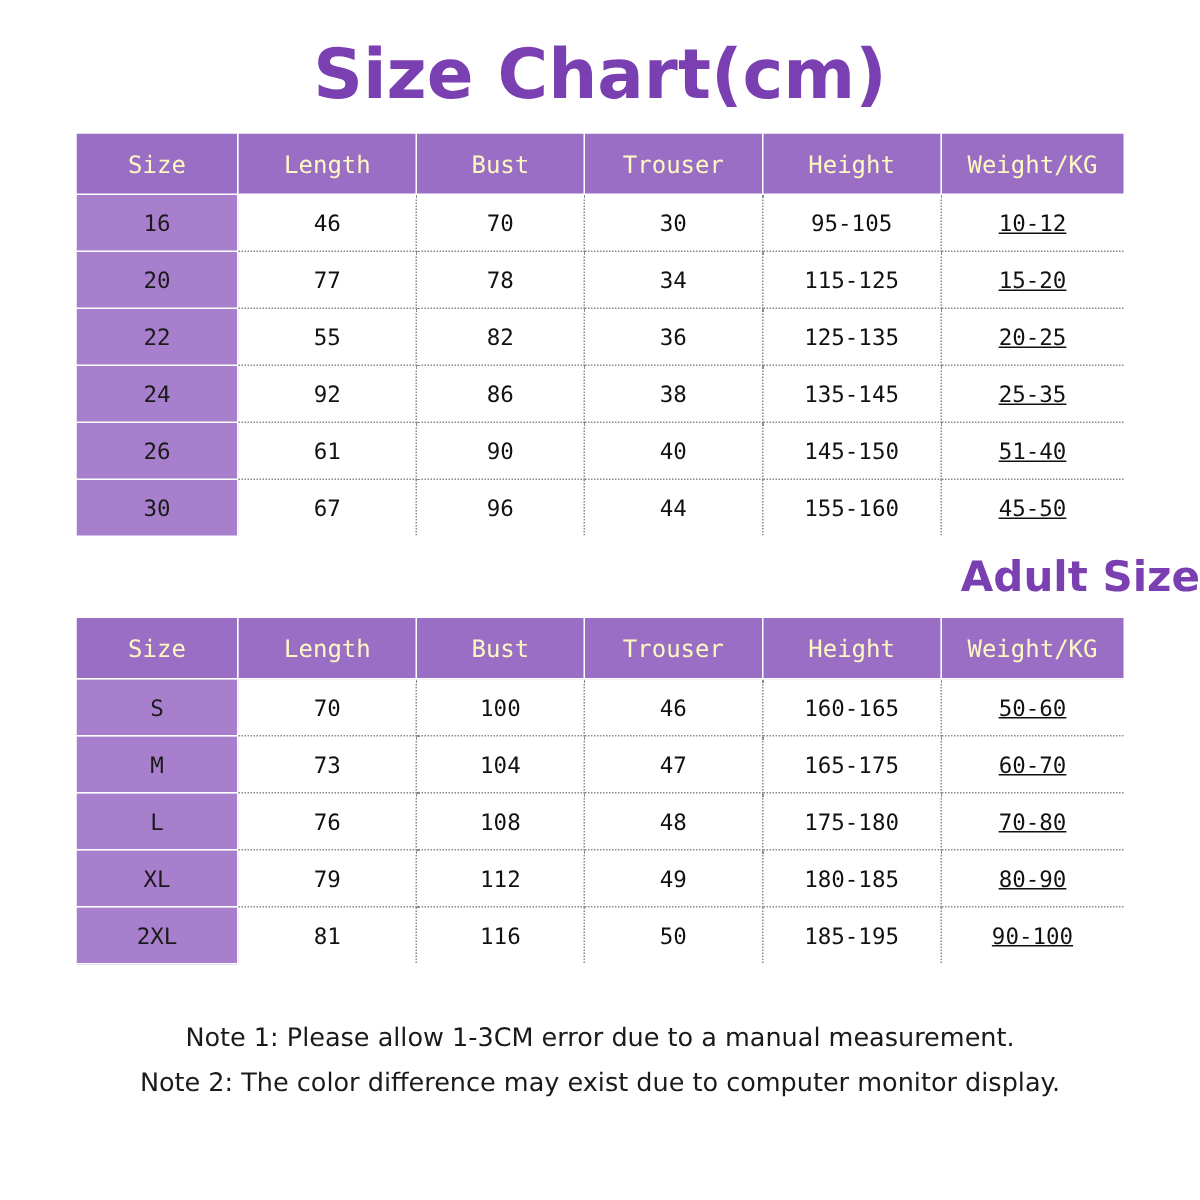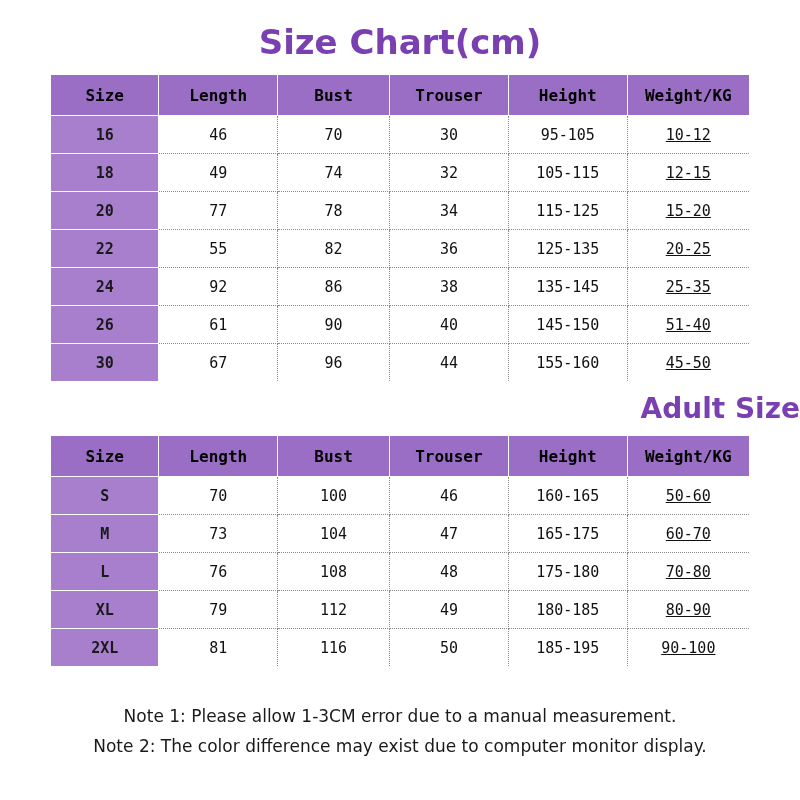--- a/index.html
+++ b/index.html
@@ -17,21 +17,21 @@
     width: 800px;
     height: 800px;
     position: relative;
     box-sizing: border-box;
   }
   .title {
     text-align: center;
     color: #7a3fb0;
     font-family: "DejaVu Sans", sans-serif;
     font-weight: bold;
-    font-size: 34px;
+    font-size: 46px;
     letter-spacing: 0px;
     margin: 0;
     padding-top: 22px;
     padding-bottom: 12px;
   }
   .subtitle {
     text-align: right;
     color: #7a3fb0;
     font-family: "DejaVu Sans", sans-serif;
     font-weight: bold;
@@ -54,30 +54,30 @@
     border: 1px solid #ffffff;
     text-align: center;
     font-family: "DejaVu Sans Mono", monospace;
     font-size: 15px;
     color: #111111;
     height: 37px;
     padding: 0;
   }
   table.size-table thead th {
     background: #9a6ec4;
-    color: #000000;
-    font-weight: bold;
+    color: #fef9c3;
+    font-weight: normal;
     font-size: 16px;
     height: 40px;
     border: 1px solid #ffffff;
   }
   table.size-table tbody td.size-cell {
     background: #a87fcd;
     color: #1a1a1a;
-    font-weight: bold;
+    font-weight: normal;
     border-right: 1px solid #ffffff;
   }
   table.size-table tbody td.value-cell {
     background: #ffffff;
     border-left: 1px dotted #8a8a8a;
     border-right: 1px dotted #8a8a8a;
     border-top: 1px dotted #8a8a8a;
     border-bottom: 1px dotted #8a8a8a;
   }
   table.size-table tbody tr td.value-cell:last-child {
@@ -137,28 +137,20 @@
       <tbody>
         <tr>
           <td class="size-cell">16</td>
           <td class="value-cell">46</td>
           <td class="value-cell">70</td>
           <td class="value-cell">30</td>
           <td class="value-cell">95-105</td>
           <td class="value-cell">10-12</td>
         </tr>
         <tr>
-          <td class="size-cell">18</td>
-          <td class="value-cell">49</td>
-          <td class="value-cell">74</td>
-          <td class="value-cell">32</td>
-          <td class="value-cell">105-115</td>
-          <td class="value-cell">12-15</td>
-        </tr>
-        <tr>
           <td class="size-cell">20</td>
           <td class="value-cell">77</td>
           <td class="value-cell">78</td>
           <td class="value-cell">34</td>
           <td class="value-cell">115-125</td>
           <td class="value-cell">15-20</td>
         </tr>
         <tr>
           <td class="size-cell">22</td>
           <td class="value-cell">55</td>

